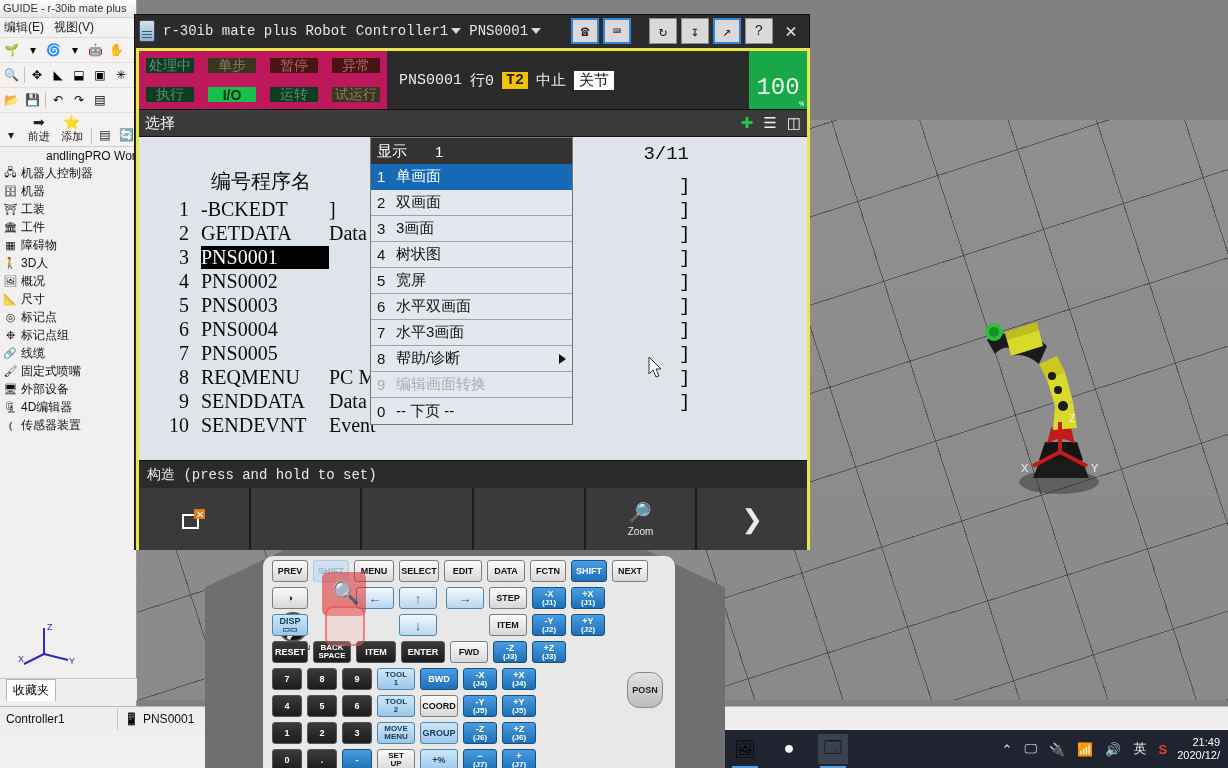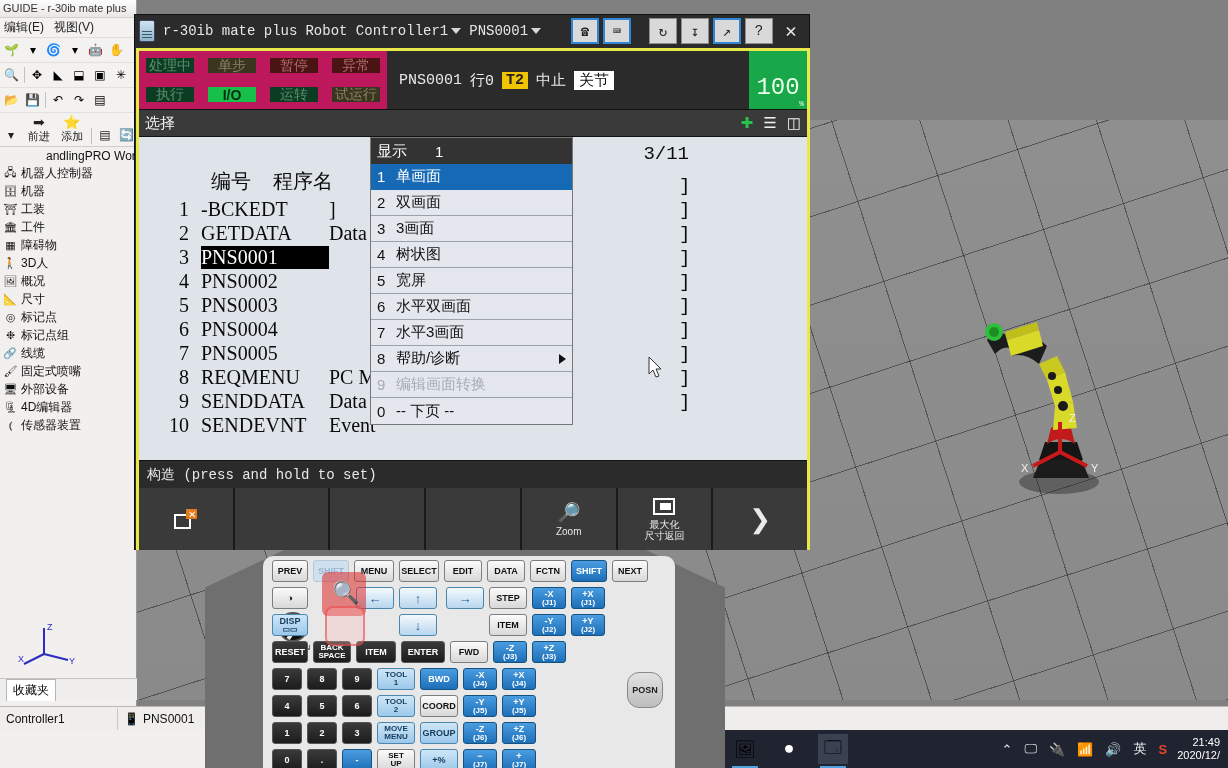--- a/index.html
+++ b/index.html
@@ -236,21 +236,21 @@
   }
   .tp-sel-icons { margin-left: auto; display: flex; align-items: center; gap: 10px; }
 
   .tp-main {
     position: relative; height: 323px; background: #dfe4ea;
     color: #0b0b0b; overflow: hidden;
     font-family: "Liberation Serif", serif;
   }
   .lst-head { text-align: center; padding-top: 4px; font-size: 20px; letter-spacing: 2px; }
   .lst-head .cnt { margin-left: 30px; }
-  .lst-cols { display: flex; font-size: 20px; padding-left: 72px; gap: 22px; }
+  .lst-cols { display: flex; font-size: 20px; padding-left: 72px; }
   .lst-pg { position: absolute; right: 118px; top: 6px; font-size: 19px;
     font-family: "Liberation Mono", monospace; }
   .rows { margin-top: 2px; }
   .row { display: flex; align-items: center; height: 24px; font-size: 20px; }
   .row .no { width: 62px; text-align: right; padding-right: 12px; }
   .row .nm { width: 128px; font-family: "Liberation Serif", serif; }
   .row .cm { flex: 1; }
   .row.sel .nm { background: #000; color: #fff; }
   .brk { position: absolute; font-family: "Liberation Mono", monospace; font-size: 19px; }
 
@@ -883,27 +883,19 @@
           </svg>
         </div>
         <div class="sk"></div>
         <div class="sk"></div>
         <div class="sk"></div>
         <div class="sk">
           <span style="font-size:19px;color:#27a844;">🔎</span>
           <span class="sk-label">Zoom</span>
         </div>
         <div class="sk">
-          <svg width="24" height="20" viewBox="0 0 24 20">
-            <rect x="2" y="2" width="20" height="15" fill="none" stroke="#fff" stroke-width="2"></rect>
-            <rect x="8" y="6" width="11" height="7" fill="#fff"></rect>
-          </svg>
-          <span class="sk-label" style="white-space:pre-line">最大化
-尺寸返回</span>
-        </div>
-        <div class="sk">
           <span class="sk-chev">❯</span>
         </div>
       </div>
     </div>
   </div>
 
 </div>
 
 </body></html>

